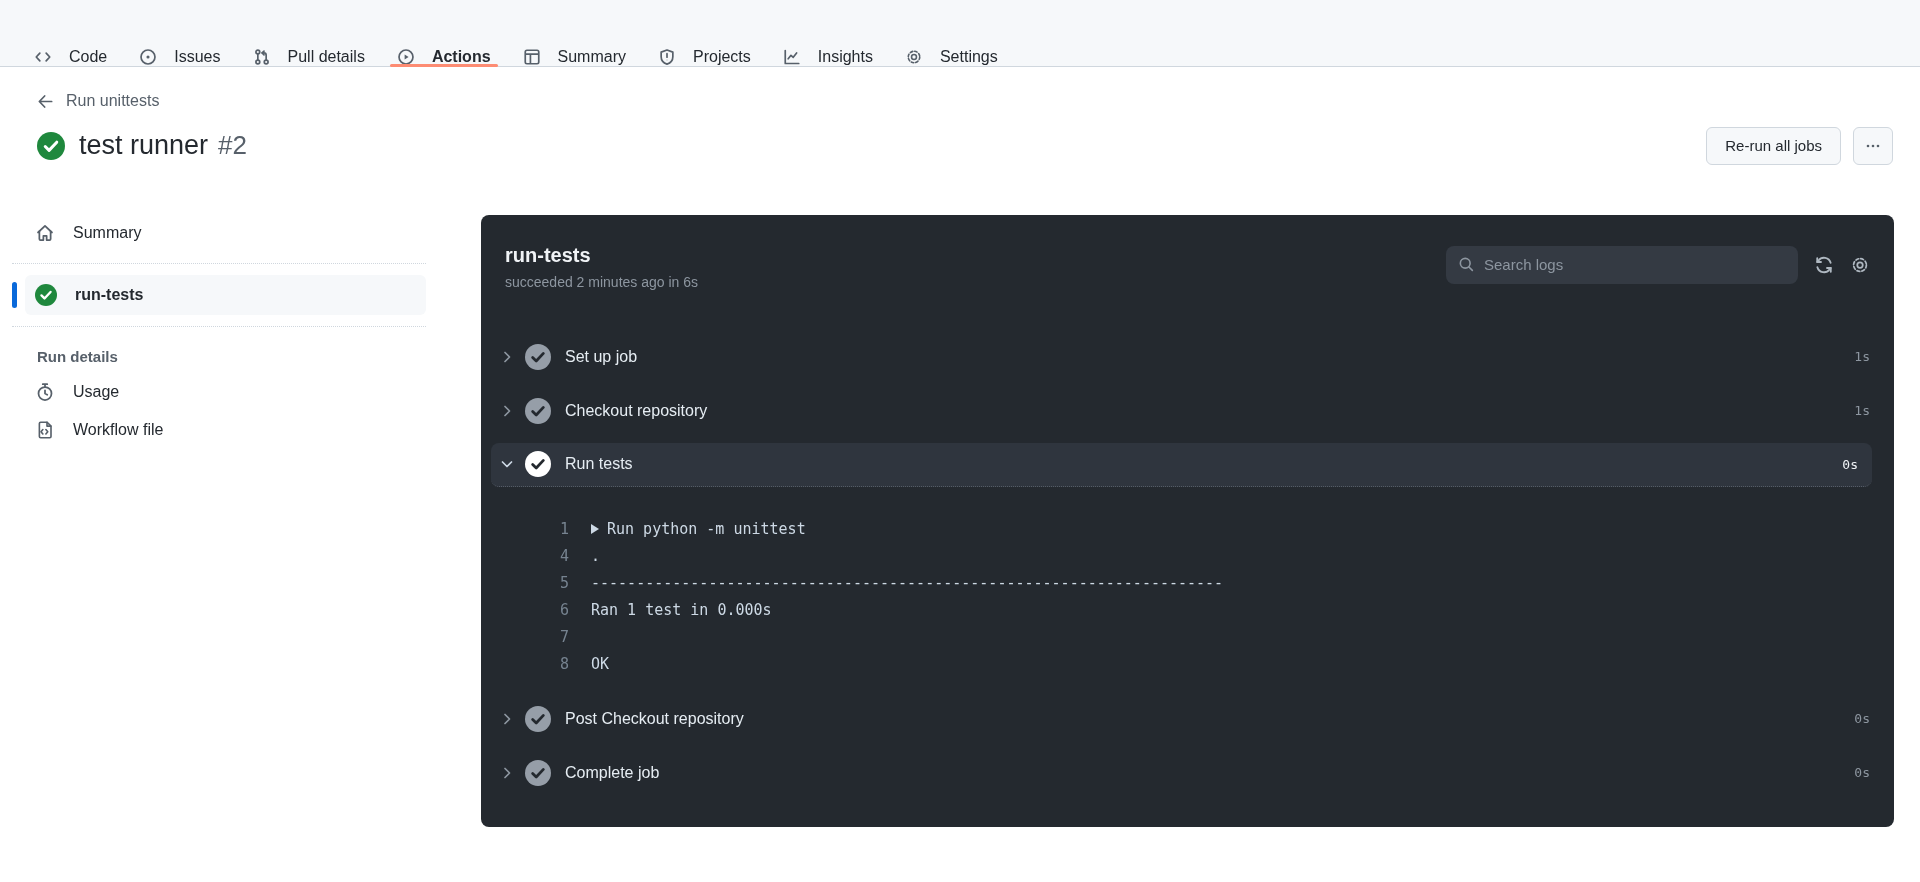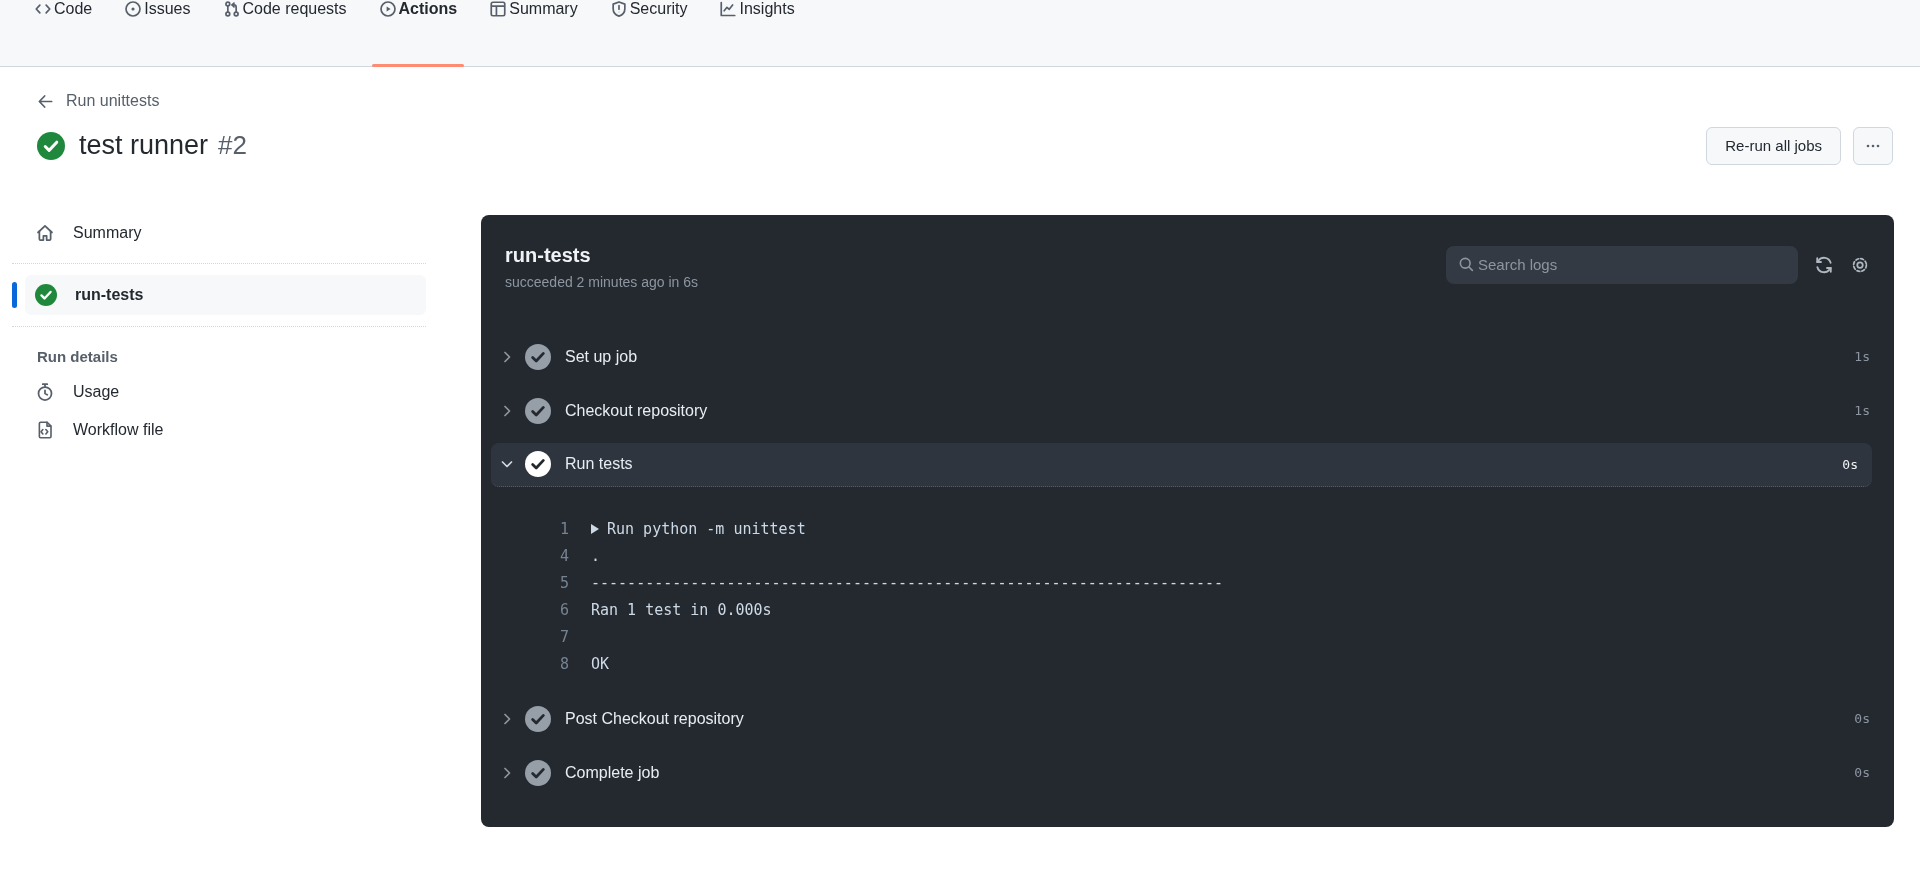--- a/index.html
+++ b/index.html
@@ -9,21 +9,21 @@
     --log-text:#cdd9e5; --log-gutter:#768390; --step-circle:#969ea8; --sidebar-selected:#f6f8fa;
     --btn-bg:#f6f8fa; --btn-border:#d0d7de;
   }
   *{box-sizing:border-box}
   html,body{margin:0;padding:0}
   body{width:1920px;height:882px;background:#fff;font-family:"Liberation Sans",sans-serif;overflow:hidden;color:var(--text-primary)}
   svg{display:block}
 
   
   .topnav{height:67px;background:var(--nav-bg);border-bottom:1px solid var(--nav-border);display:flex;align-items:stretch;padding:0 18px}
-  .nav-item{display:flex;align-items:flex-start;gap:2px;padding:0 13px;margin:0 3px;font-size:16px;color:var(--text-primary);position:relative;cursor:pointer}
+  .nav-item{display:flex;align-items:flex-end;gap:17px;padding:0 13px;margin:0 3px;font-size:16px;color:var(--text-primary);position:relative;cursor:pointer}
   .nav-item .nicon{color:var(--text-secondary)}
   .nav-item.active{font-weight:700}
   .nav-item.active::after{content:"";position:absolute;left:6px;right:6px;bottom:-1px;height:3px;background:var(--accent-orange);border-radius:3px}
 
   
   .page-head{padding:24px 27px 10px 37px}
   .back-link{display:inline-flex;align-items:center;gap:12px;color:var(--text-secondary);font-size:16px;height:20px;cursor:pointer}
   .title-row{display:flex;align-items:center;margin-top:12px;height:40px}
   .title-check{width:28px;height:28px;flex:none}
   .page-title{font-size:27px;font-weight:400;margin:0 0 0 14px;color:var(--text-primary)}
@@ -43,21 +43,21 @@
   .job-item{position:relative;background:var(--sidebar-selected);font-weight:700}
   .job-item::before{content:"";position:absolute;left:-13px;top:7px;bottom:7px;width:5px;border-radius:3px;background:var(--accent-blue)}
   .job-check{width:22px;height:22px;flex:none}
 
   
   .panel{flex:1;margin-top:25px;height:612px;background:var(--panel-bg);border-radius:8px;color:var(--panel-text)}
   .panel-header{display:flex;justify-content:space-between;align-items:flex-start;padding:26px 24px 0 24px;height:95px}
   .panel-title{font-size:20px;font-weight:700;color:#f0f3f6;line-height:28px}
   .panel-subtitle{font-size:14px;color:var(--panel-muted);margin-top:5px}
   .panel-tools{display:flex;align-items:center;gap:16px;margin-top:5px}
-  .search-box{width:352px;height:38px;background:var(--search-bg);border-radius:8px;display:flex;align-items:center;gap:1px;padding:0 12px}
+  .search-box{width:352px;height:38px;background:var(--search-bg);border-radius:8px;display:flex;align-items:center;gap:7px;padding:0 12px}
   .search-box .sicon{color:var(--panel-muted);flex:none}
   .search-box input{flex:1;background:transparent;border:none;outline:none;color:var(--panel-text);font-size:15px;font-family:inherit}
   .search-box input::placeholder{color:var(--panel-muted)}
   .icon-btn{background:none;border:none;padding:0;color:#afb8c1;cursor:pointer}
 
   .steps{padding-top:20px}
   .step-row{display:flex;align-items:center;height:54px;padding:0 24px 0 14px;cursor:pointer}
   .chev{width:24px;color:var(--panel-muted);flex:none;display:flex;justify-content:center}
   .step-check{width:26px;height:26px;flex:none;margin-left:6px}
   .step-label{margin-left:14px;font-size:16px;color:var(--panel-text)}
@@ -98,21 +98,21 @@
   <div class="nav-item">
     <span class="nicon">
       <svg width="18" height="18" viewBox="0 0 16 16" fill="none" stroke="currentColor" stroke-width="1.5" stroke-linecap="round" stroke-linejoin="round">
           <circle cx="4.3" cy="3.6" r="1.7"></circle>
           <circle cx="4.3" cy="12.4" r="1.7"></circle>
           <circle cx="11.7" cy="12.4" r="1.7"></circle>
           <path d="M4.3 5.4v5.2M11.7 10.6V6.4a2 2 0 0 0-2-2H8.2"></path>
           <path d="M9.8 2.7 8.1 4.4l1.7 1.7"></path>
         </svg>
     </span>
-    <span>Code requests</span>
+    <span>Pull details</span>
   </div>
   <div class="nav-item active">
     <span class="nicon">
       <svg width="18" height="18" viewBox="0 0 16 16" fill="none" stroke="currentColor" stroke-width="1.5">
           <circle cx="8" cy="8" r="6.2"></circle>
           <path d="M6.8 5.7v4.6L10.3 8z" fill="currentColor" stroke="none"></path>
         </svg>
     </span>
     <span>Actions</span>
   </div>
@@ -126,30 +126,39 @@
     <span>Summary</span>
   </div>
   <div class="nav-item">
     <span class="nicon">
       <svg width="18" height="18" viewBox="0 0 16 16" fill="none" stroke="currentColor" stroke-width="1.5" stroke-linejoin="round">
           <path d="M8 1.8l5.2 1.9v4c0 3.4-2.2 5.6-5.2 6.6-3-1-5.2-3.2-5.2-6.6v-4z"></path>
           <path d="M8 5v3.2" stroke-linecap="round"></path>
           <circle cx="8" cy="10.6" r="0.4" fill="currentColor" stroke="none"></circle>
         </svg>
     </span>
-    <span>Security</span>
+    <span>Projects</span>
   </div>
   <div class="nav-item">
     <span class="nicon">
       <svg width="18" height="18" viewBox="0 0 16 16" fill="none" stroke="currentColor" stroke-width="1.5" stroke-linecap="round" stroke-linejoin="round">
           <path d="M2 2.2v11.6h12"></path>
           <path d="M4.6 9.6l2.5-3.1 2 1.8 3-3.9"></path>
         </svg>
     </span>
     <span>Insights</span>
+  </div>
+  <div class="nav-item">
+    <span class="nicon">
+      <svg width="18" height="18" viewBox="0 0 16 16" fill="none" stroke="currentColor" stroke-width="1.4" stroke-linecap="round">
+          <circle cx="8" cy="8" r="2.2"></circle>
+          <circle cx="8" cy="8" r="5.1" stroke-dasharray="2.3 1.7"></circle>
+        </svg>
+    </span>
+    <span>Settings</span>
   </div>
 </nav>
 
 <header class="page-head">
   <a class="back-link">
     <span>
       <svg width="17" height="17" viewBox="0 0 16 16" fill="none" stroke="currentColor" stroke-width="1.6" stroke-linecap="round" stroke-linejoin="round">
           <path d="M7.2 2.8 2.2 8l5 5.2M2.4 8h11.4"></path>
         </svg>
     </span>

